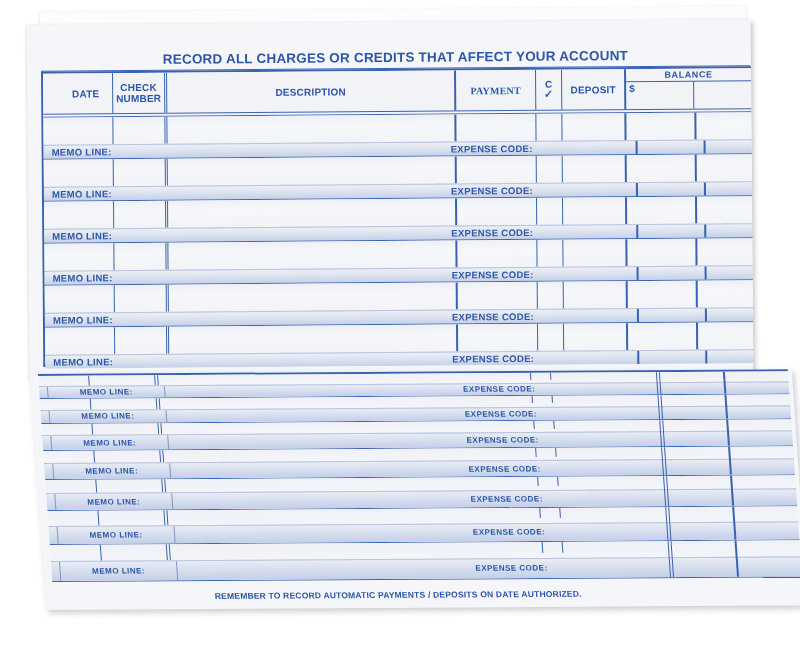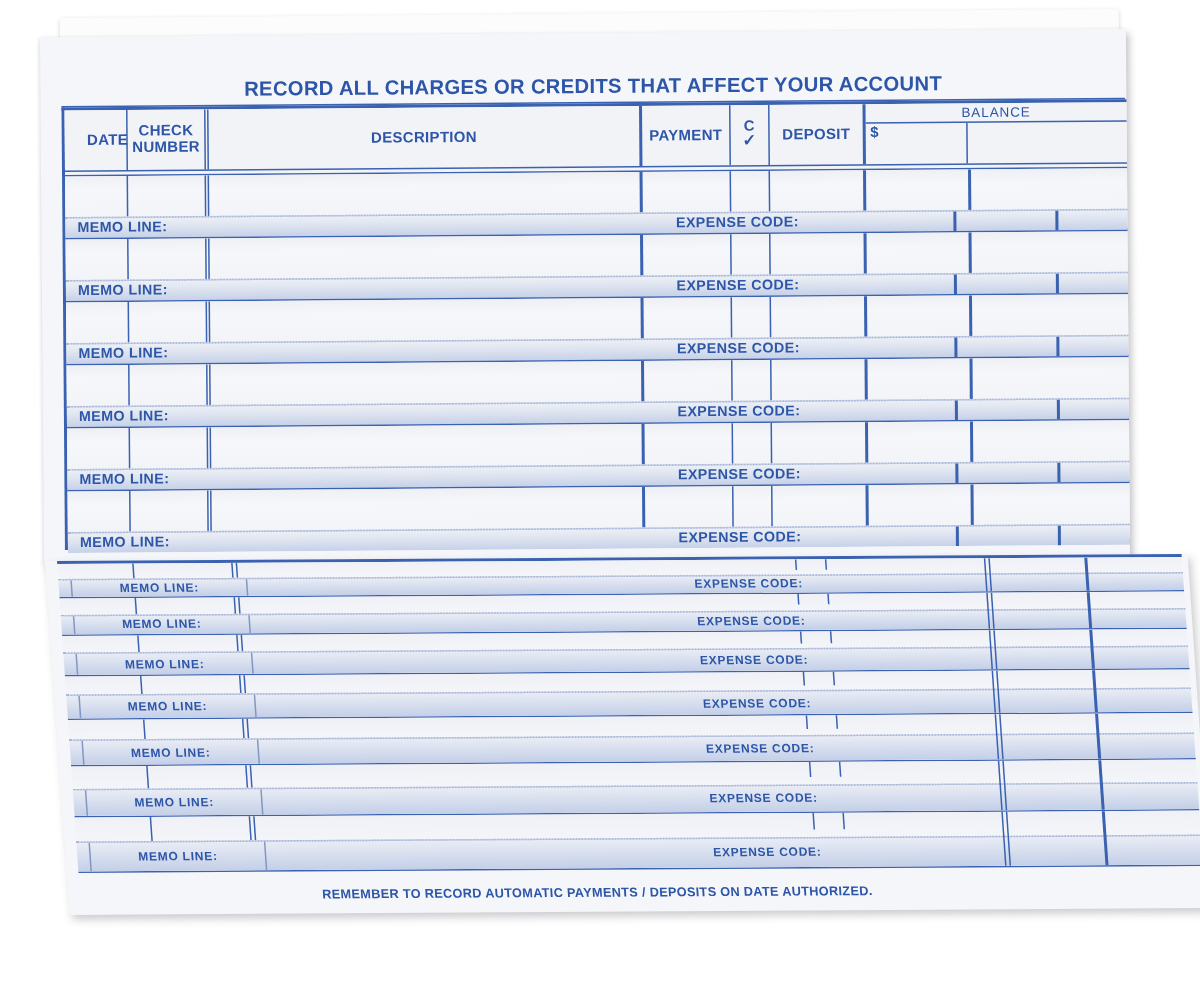--- a/index.html
+++ b/index.html
@@ -28,31 +28,31 @@
     padding-bottom:3px;border-bottom:1.5px solid var(--ink);white-space:nowrap;
   }
   .pt-table{
     position:absolute;top:47px;left:14px;right:0;height:295px;box-sizing:border-box;
     border-top:2px solid var(--ink);border-left:2px solid var(--ink);
     border-bottom:2px solid var(--ink);
   }
   .hdr{display:flex;height:40px;border-bottom:4px double var(--ink);background:#f2f3f7;}
   .cell{box-sizing:border-box;display:flex;align-items:center;justify-content:center;}
   .hc{font-weight:bold;font-size:10px;color:var(--ink-dark);text-align:center;letter-spacing:.2px;}
-  .c-date{width:42px;border-right:1.5px solid var(--ink);padding-left:16px;}
+  .c-date{width:70px;border-right:1.5px solid var(--ink);padding-left:16px;}
   .c-check{width:51px;line-height:1.15;}
   .c-desc{width:292px;border-left:3px double var(--ink);border-right:2px solid var(--ink);}
-  .c-pay{width:59px;border-right:1.5px solid var(--ink);}
+  .c-pay{width:80px;border-right:1.5px solid var(--ink);font-family:Liberation Serif, serif;}
   .c-clr{width:26px;border-right:1.5px solid var(--ink);flex-direction:column;line-height:1;}
   .c-clr span{font-size:10px;}
   .c-clr .chk{font-size:11px;margin-top:-1px;}
   .c-dep{width:64px;border-right:2px solid var(--ink);}
   .c-bal{flex:1;display:block;padding:0;position:relative;}
   .bal-label{height:12px;line-height:12px;border-bottom:1px solid var(--ink);
-    text-align:center;font-size:9px;font-weight:normal;color:var(--ink-dark);letter-spacing:.6px;}
+    text-align:center;font-size:9px;font-weight:bold;color:var(--ink-dark);letter-spacing:.6px;}
   .bal-body{display:flex;height:calc(100% - 13px);}
   .bal-left{width:68px;border-right:1.5px solid var(--ink);box-sizing:border-box;
     font-size:10px;font-weight:bold;color:var(--ink-dark);padding:1px 0 0 3px;}
   .bal-right{flex:1;}
   
   .block{height:42px;box-sizing:border-box;border-bottom:2px solid var(--ink);position:relative;}
   .block:last-child{border-bottom:none;}
   .entry{display:flex;height:27px;background:linear-gradient(to bottom,#eef0f5 0,#f6f7fa 35%,#f3f4f8 100%);}
   .entry .cell{border-color:var(--ink);}
   .e-bal{flex:1;position:relative;}

